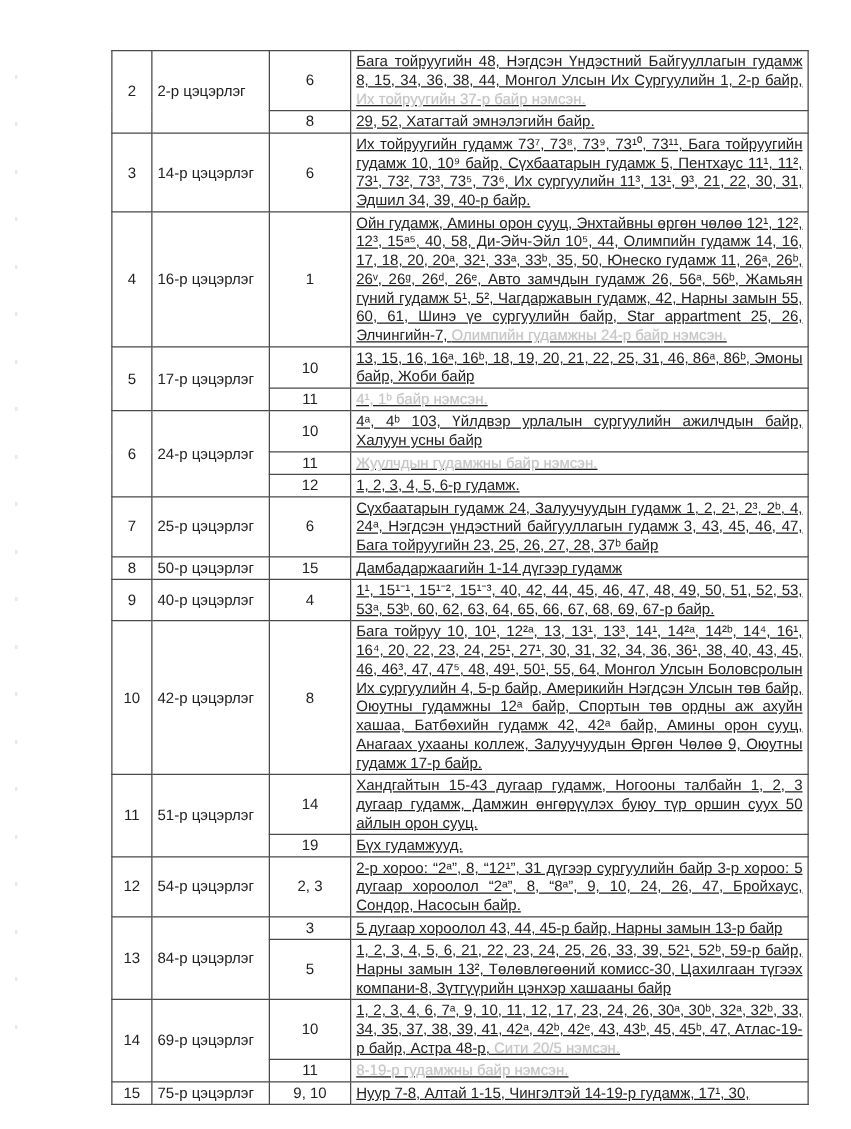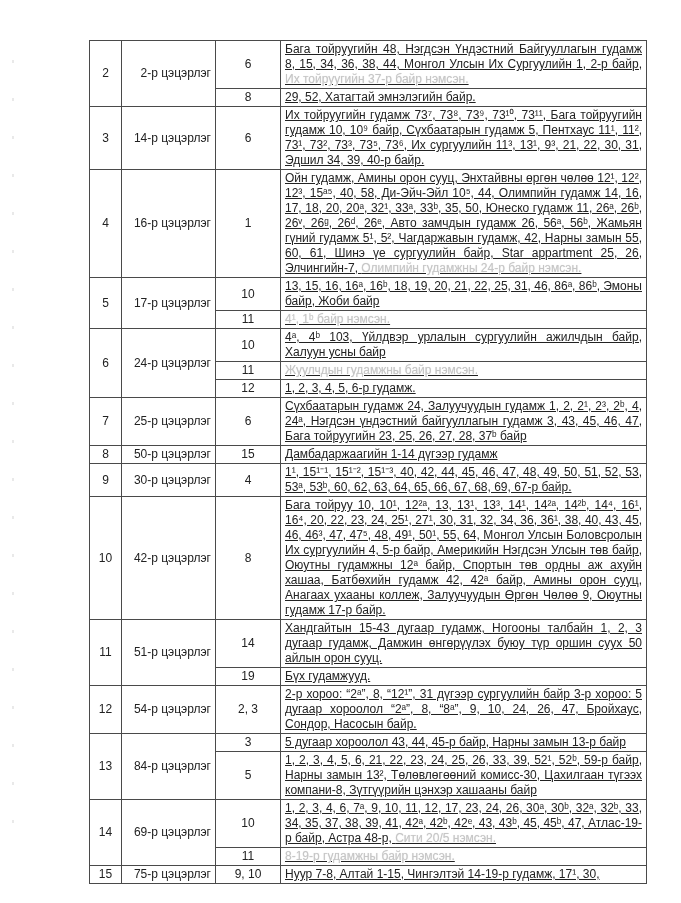--- a/index.html
+++ b/index.html
@@ -25,21 +25,21 @@
     line-height:15px;
     color:#222;
   }
   table.district-table td{
     border:1px solid #4a4a4a;
     padding:1px 4px;
     vertical-align:middle;
     word-wrap:break-word;
   }
   td.c-num{width:23px;text-align:center;}
-  td.c-name{width:85px;text-align:right;padding-left:7px;}
+  td.c-name{width:85px;text-align:left;padding-left:7px;}
   td.c-khoroo{width:56px;text-align:center;}
   td.c-addr{
     width:357px;
     text-align:justify;
     vertical-align:top;
     padding:1px 5px 2px 6px;
     text-decoration:underline;
   }
   .faded{
     color:#c6c6c6;
@@ -111,21 +111,21 @@
           <td class="c-addr"><span>Сүхбаатарын гудамж 24, Залуучуудын гудамж 1, 2, 2¹, 2³, 2ᵇ, 4, 24ᵃ, Нэгдсэн үндэстний байгууллагын гудамж 3, 43, 45, 46, 47, Бага тойруугийн 23, 25, 26, 27, 28, 37ᵇ байр</span></td>
         </tr>
         <tr>
           <td class="c-num" rowspan="1">8</td>
           <td class="c-name" rowspan="1">50-р цэцэрлэг</td>
           <td class="c-khoroo">15</td>
           <td class="c-addr"><span>Дамбадаржаагийн 1-14 дүгээр  гудамж</span></td>
         </tr>
         <tr>
           <td class="c-num" rowspan="1">9</td>
-          <td class="c-name" rowspan="1">30-р цэцэрлэг</td>
+          <td class="c-name" rowspan="1">40-р цэцэрлэг</td>
           <td class="c-khoroo">4</td>
           <td class="c-addr"><span>1¹, 15¹⁻¹, 15¹⁻², 15¹⁻³, 40, 42, 44, 45, 46, 47, 48, 49, 50, 51, 52, 53, 53ᵃ, 53ᵇ, 60, 62, 63, 64, 65, 66, 67, 68, 69, 67-р байр.</span></td>
         </tr>
         <tr>
           <td class="c-num" rowspan="1">10</td>
           <td class="c-name" rowspan="1">42-р цэцэрлэг</td>
           <td class="c-khoroo">8</td>
           <td class="c-addr"><span>Бага тойруу 10, 10¹, 12²ᵃ, 13, 13¹, 13³, 14¹, 14²ᵃ, 14²ᵇ, 14⁴, 16¹, 16⁴, 20, 22, 23, 24, 25¹, 27¹, 30, 31, 32, 34, 36, 36¹, 38, 40, 43, 45, 46, 46³, 47, 47⁵, 48, 49¹, 50¹, 55, 64, Монгол Улсын Боловсролын Их сургуулийн 4, 5-р байр,  Америкийн Нэгдсэн Улсын төв байр, Оюутны гудамжны 12ᵃ байр, Спортын төв ордны аж ахуйн хашаа, Батбөхийн гудамж 42, 42ᵃ байр, Амины орон сууц, Анагаах ухааны коллеж, Залуучуудын Өргөн Чөлөө 9, Оюутны гудамж 17-р байр.</span></td>
         </tr>
         <tr>

